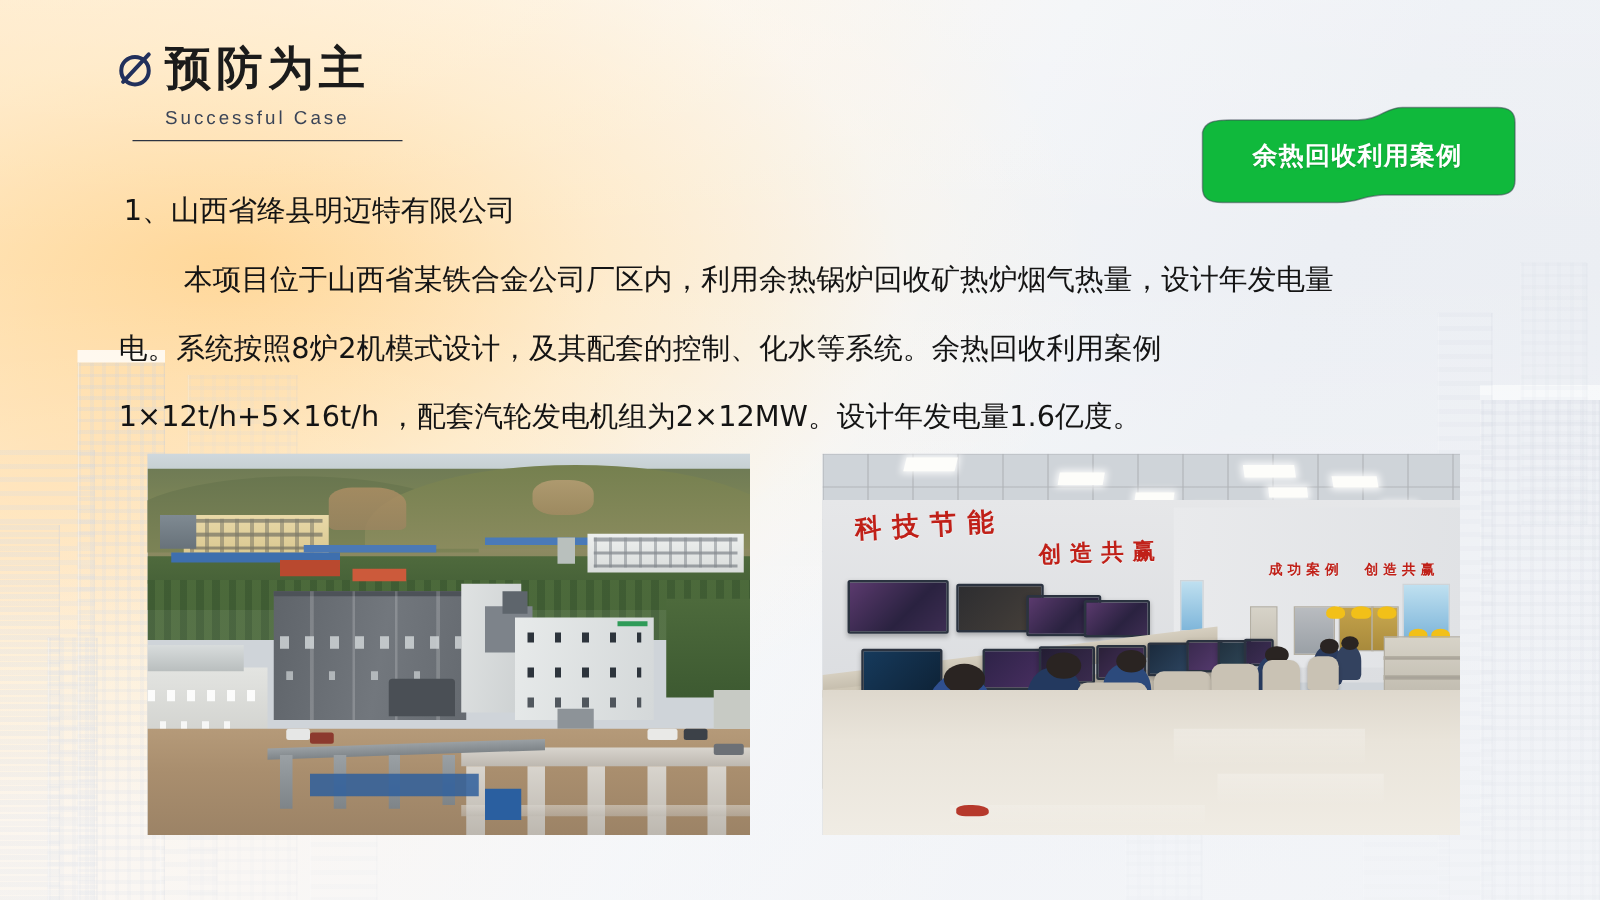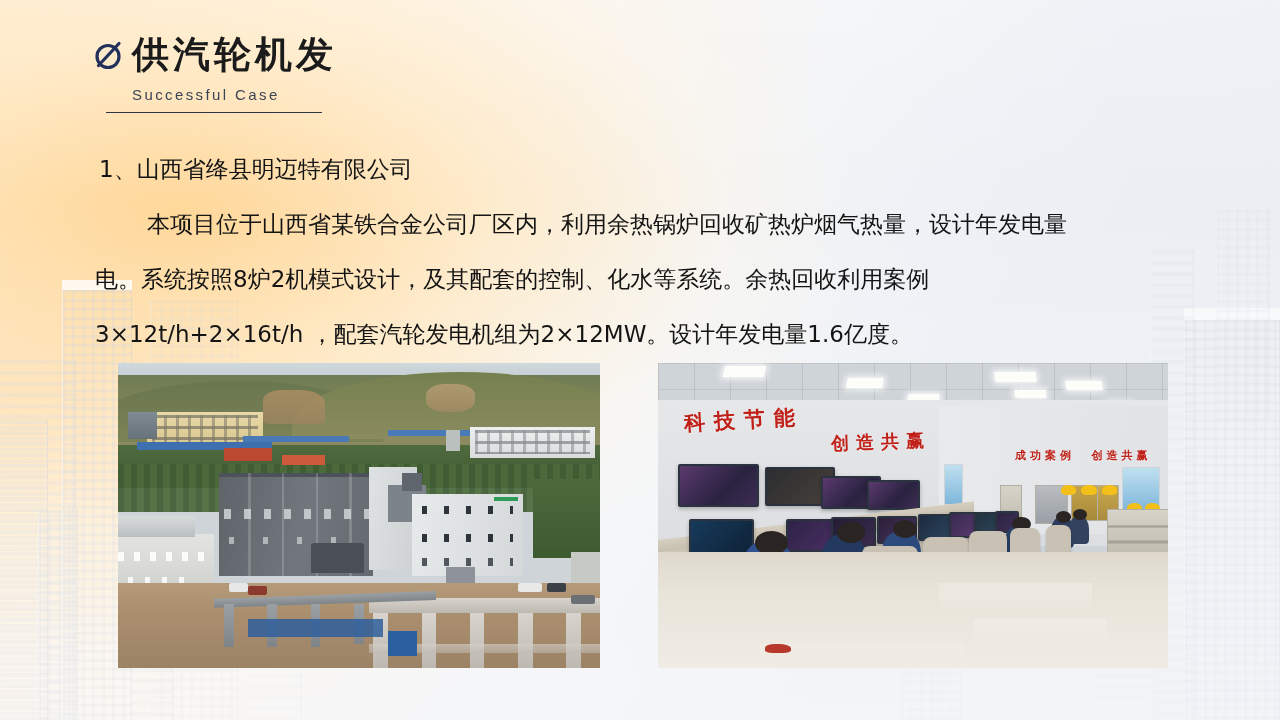--- a/index.html
+++ b/index.html
@@ -141,32 +141,40 @@
   <div class="bg-haze"></div>
 
   <div class="hdr">
     <div class="hdr-row">
       <span class="logo-ico">
         <svg viewBox="0 0 34 34" width="34" height="34" aria-hidden="true">
           <circle cx="16" cy="18.5" r="11" fill="none" stroke="#22305c" stroke-width="3.2"></circle>
           <line x1="6.5" y1="27.5" x2="27" y2="5.5" stroke="#22305c" stroke-width="3.2" stroke-linecap="round"></line>
         </svg>
       </span>
-      <span class="hdr-title">供汽轮机发</span>
+      <span class="hdr-title">预防为主</span>
     </div>
     <div class="hdr-sub">Successful Case</div>
     <div class="hdr-rule"></div>
   </div>
 
+  <div class="ribbon">
+    <svg viewBox="0 0 256 80" preserveAspectRatio="none" aria-hidden="true">
+      <path d="M4,22 C6,14 12,12 26,12 L128,12 C146,12 150,2 164,2 L240,2
+               C250,2 254,6 254,14 L254,60 C254,68 250,72 240,72 L150,72
+               C134,72 128,78 112,78 L20,78 C8,78 4,74 4,66 Z" fill="#10b93c" stroke="#3f4a55" stroke-width="1.2" stroke-opacity=".55"></path>
+    </svg>
+    <div class="ribbon-txt">余热回收利用案例</div>
+  </div>
 
   <div class="copy">
     <p class="lead">1、山西省绛县明迈特有限公司</p>
     <p class="para">本项目位于山西省某铁合金公司厂区内，利用余热锅炉回收矿热炉烟气热量，设计年发电量</p>
     <p>电。系统按照8炉2机模式设计，及其配套的控制、化水等系统。余热回收利用案例</p>
-    <p>3×12t/h+2×16t/h ，配套汽轮发电机组为2×12MW。设计年发电量1.6亿度。</p>
+    <p>1×12t/h+5×16t/h ，配套汽轮发电机组为2×12MW。设计年发电量1.6亿度。</p>
   </div>
 
   <div class="photo" id="photo-left">
     <div class="pl-sky"></div>
     <div class="pl-hill"></div>
     <div class="pl-hill2"></div>
     <div class="pl-hill3"></div>
     <div class="pl-quarry"></div>
     <div class="pl-quarry2"></div>
     <div class="pl-treeline"></div>

